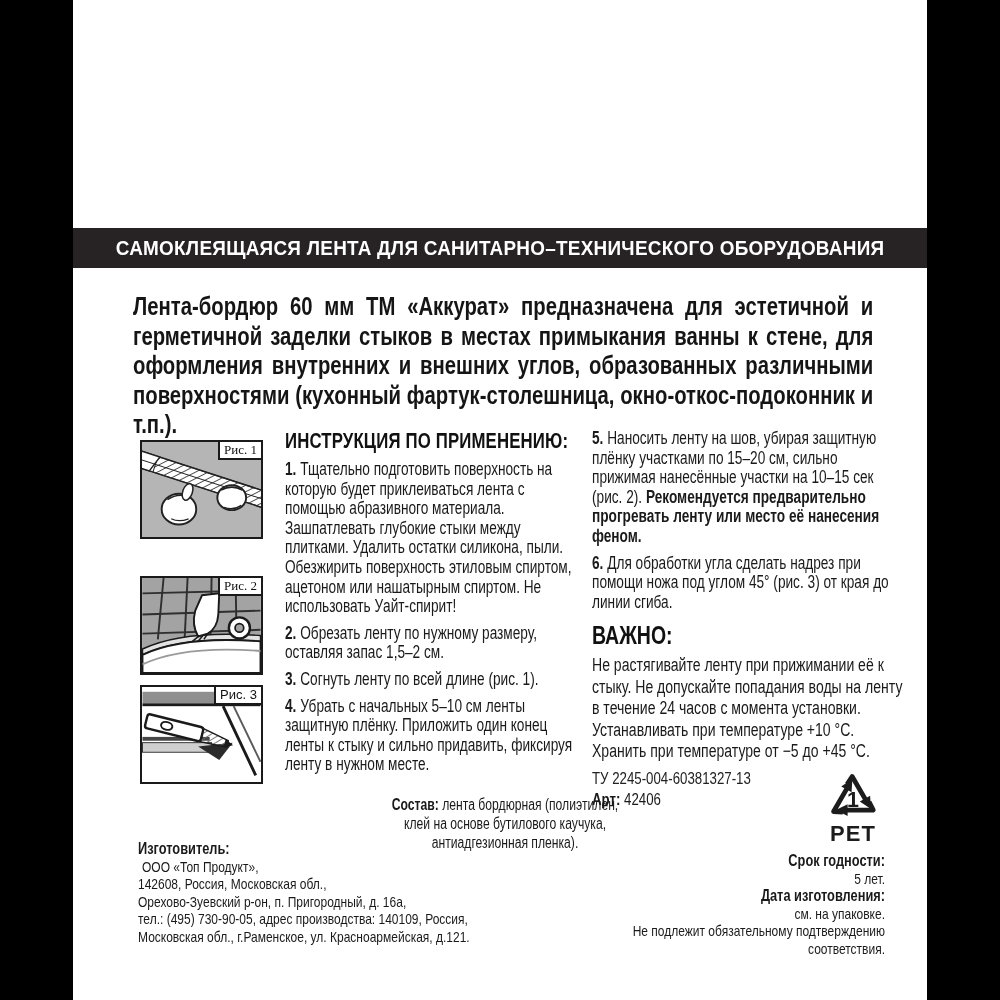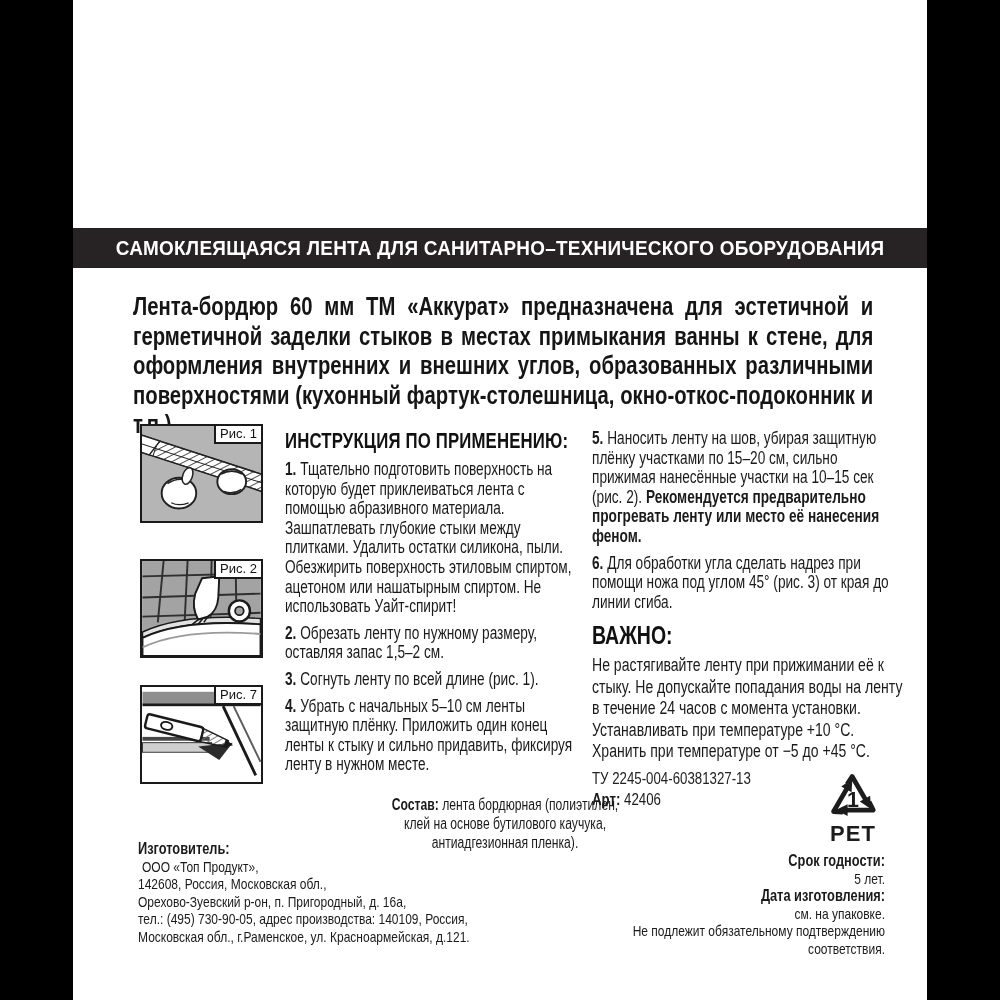--- a/index.html
+++ b/index.html
@@ -85,21 +85,21 @@
   <div class="strip right"></div>
 
 
 
   <div class="subtitle-bar">
     <span class="subtitle">САМОКЛЕЯЩАЯСЯ ЛЕНТА ДЛЯ САНИТАРНО–ТЕХНИЧЕСКОГО ОБОРУДОВАНИЯ</span>
   </div>
 
   <div class="intro">Лента-бордюр 60 мм ТМ «Аккурат» предназначена для эстетичной и герметичной заделки стыков в местах примыкания ванны к стене, для оформления внутренних и внешних углов, образованных различными поверхностями (кухонный фартук-столешница, окно-откос-подоконник и т.п.).</div>
 
-  <div class="fig" style="top:424px;">
+  <div class="fig" style="top:440px;font-family:Liberation Serif, serif;">
     <svg viewBox="0 0 123 99">
       <defs>
         <pattern id="hatch1" width="6" height="6" patternUnits="userSpaceOnUse" patternTransform="rotate(45)">
           <line x1="0" y1="0" x2="0" y2="6" stroke="#4c4c4c" stroke-width="2"></line>
         </pattern>
       </defs>
       <rect x="0" y="0" width="123" height="99" fill="#b5b5b5"></rect>
       <g transform="rotate(18 60 42)">
         <rect x="-8" y="30" width="140" height="17" fill="#ffffff" stroke="#222" stroke-width="1.5"></rect>
         <rect x="10" y="30" width="122" height="17" fill="url(#hatch1)" stroke="#222" stroke-width="1"></rect>
@@ -110,21 +110,21 @@
       <path d="M26,60 Q38,52 50,58" fill="none" stroke="#222" stroke-width="1.6"></path>
       <path d="M30,80 Q38,84 48,80" fill="none" stroke="#222" stroke-width="1.4"></path>
       <ellipse cx="47" cy="52" rx="5" ry="9" transform="rotate(20 47 52)" fill="#fff" stroke="#222" stroke-width="1.6"></ellipse>
       <ellipse cx="93" cy="58" rx="15" ry="13" fill="#fff" stroke="#222" stroke-width="2"></ellipse>
       <path d="M82,50 Q93,44 104,50" fill="none" stroke="#222" stroke-width="1.6"></path>
       <path d="M85,68 Q94,72 103,66" fill="none" stroke="#222" stroke-width="1.4"></path>
     </svg>
     <div class="fig-label">Рис. 1</div>
   </div>
 
-  <div class="fig" style="top:559px;">
+  <div class="fig" style="top:576px;font-family:Liberation Serif, serif;">
     <svg viewBox="0 0 123 99">
       <rect x="0" y="0" width="123" height="99" fill="#a3a3a3"></rect>
       <g stroke="#2f2f2f" stroke-width="2">
         <line x1="22" y1="0" x2="16" y2="64"></line>
         <line x1="47" y1="0" x2="44" y2="62"></line>
         <line x1="72" y1="0" x2="71" y2="60"></line>
         <line x1="97" y1="0" x2="98" y2="60"></line>
         <line x1="0" y1="16" x2="123" y2="13"></line>
         <line x1="0" y1="38" x2="123" y2="34"></line>
         <line x1="0" y1="58" x2="123" y2="54"></line>
@@ -157,21 +157,21 @@
       <rect x="0" y="52" width="70" height="4" fill="#474747"></rect>
       <rect x="0" y="58" width="72" height="10" fill="#cfcfcf" stroke="#333" stroke-width="1"></rect>
       <polygon points="58,62 94,58 80,76" fill="#2b2b2b"></polygon>
       <g transform="rotate(14 45 48)">
         <rect x="2" y="38" width="60" height="15" rx="3" fill="#fff" stroke="#1a1a1a" stroke-width="2.5"></rect>
         <ellipse cx="24" cy="45.5" rx="6" ry="4" fill="none" stroke="#1a1a1a" stroke-width="2"></ellipse>
         <polygon points="62,39 90,45 90,52 62,53" fill="url(#hatch3)" stroke="#1a1a1a" stroke-width="1.5"></polygon>
         <polygon points="87,44 96,48.5 87,53" fill="#1a1a1a"></polygon>
       </g>
     </svg>
-    <div class="fig-label">Рис. 7</div>
+    <div class="fig-label">Рис. 3</div>
   </div>
 
   <div class="col col1">
     <h2 class="instr-heading">ИНСТРУКЦИЯ ПО ПРИМЕНЕНИЮ:</h2>
     <p class="step"><b>1.</b> <span>Тщательно подготовить поверхность на которую будет приклеиваться лента с помощью абразивного материала. Зашпатлевать глубокие стыки между плитками. Удалить остатки силикона, пыли. Обезжирить поверхность этиловым спиртом, ацетоном или нашатырным спиртом. Не использовать Уайт-спирит!</span></p>
     <p class="step"><b>2.</b> <span>Обрезать ленту по нужному размеру, оставляя запас 1,5–2 см.</span></p>
     <p class="step"><b>3.</b> <span>Согнуть ленту по всей длине (рис. 1).</span></p>
     <p class="step"><b>4.</b> <span>Убрать с начальных 5–10 см ленты защитную плёнку. Приложить один конец ленты к стыку и сильно придавить, фиксируя ленту в нужном месте.</span></p>
   </div>
 

